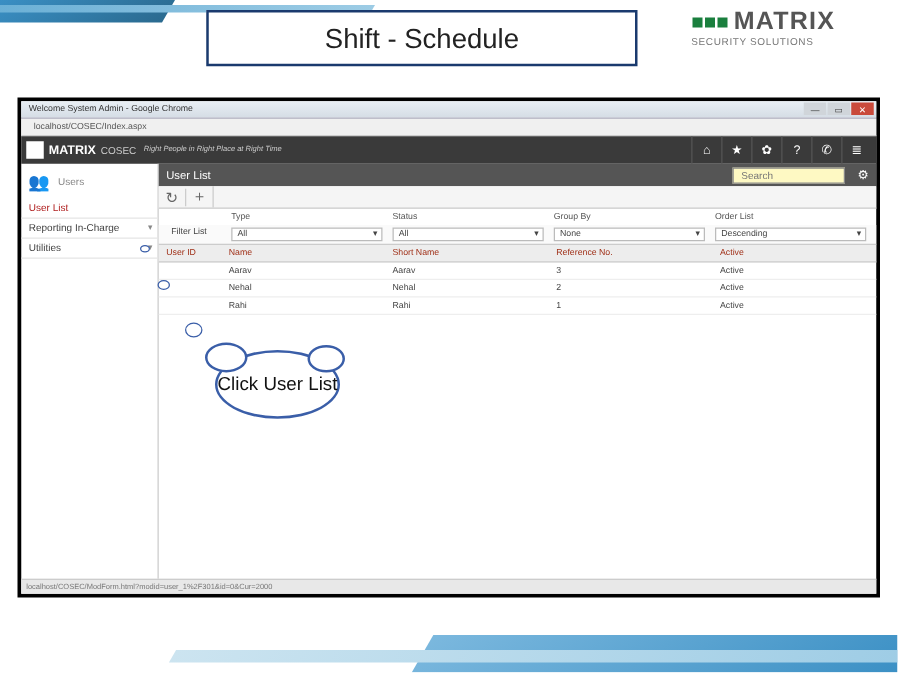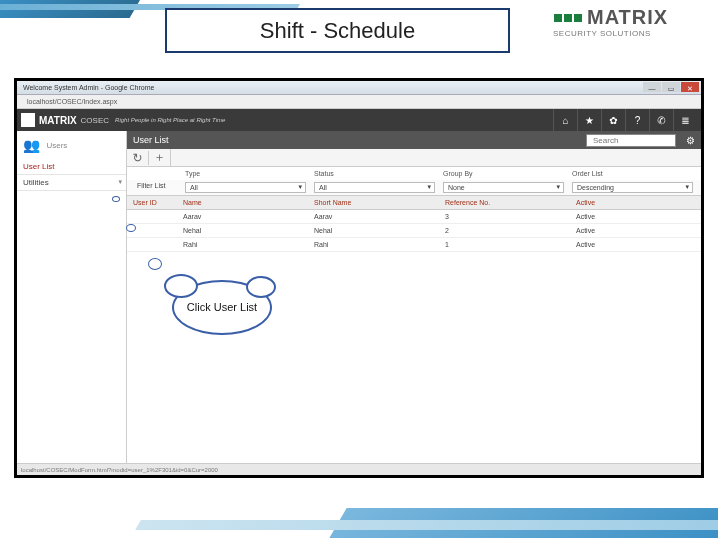--- a/index.html
+++ b/index.html
@@ -40,21 +40,21 @@
   .sidebar { width: 110px; border-right: 1px solid #ccc; font-size: 8px; }
   .sidebar-head { display: flex; align-items: center; padding: 6px; gap: 6px; color: #888; }
   .sidebar-head .icon { font-size: 14px; color: #aaa; }
   .sidebar-item { padding: 3px 6px; border-bottom: 1px solid #e5e5e5; color: #444; position: relative; cursor: pointer; }
   .sidebar-item.active { color: #b02020; }
   .sidebar-item .chev { position: absolute; right: 4px; top: 3px; font-size: 7px; color: #888; }
   
   .main { flex: 1; display: flex; flex-direction: column; position: relative; }
   .main-titlebar { height: 18px; background: #555; color: #fff; font-size: 9px; padding: 0 6px; display: flex; align-items: center; }
   .main-titlebar .right { margin-left: auto; display: flex; gap: 4px; align-items: center; }
-  .search-box { background: #ffffff; color: #888; font-size: 8px; padding: 1px 6px; width: 90px; border: 1px solid #888; }
+  .search-box { background: #fef9c3; color: #888; font-size: 8px; padding: 1px 6px; width: 90px; border: 1px solid #888; }
   .main-titlebar .gear { margin-left: 6px; font-size: 10px; }
   
   .toolbar { height: 18px; border-bottom: 1px solid #ccc; display: flex; align-items: center; background: #f5f5f5; }
   .toolbar span { width: 22px; text-align: center; font-size: 12px; color: #666; border-right: 1px solid #ccc; cursor: pointer; }
   
   .filter-row { display: flex; font-size: 7px; color: #555; padding: 2px 4px; }
   .filter-col { flex: 1; padding: 1px 4px; }
   .filter-label-row { display: flex; font-size: 7px; color: #444; padding: 2px 4px; background: #fafafa; }
   .filter-label-row .lbl { width: 50px; padding-left: 6px; }
   .filter-label-row .sel { flex: 1; margin: 0 4px; border: 1px solid #bbb; background: #fff; padding: 1px 4px; position: relative; }
@@ -63,21 +63,21 @@
   .table { font-size: 7px; }
   .table-head { display: flex; background: #ededed; color: #a03018; font-weight: normal; border-top: 1px solid #ccc; border-bottom: 1px solid #ccc; }
   .table-head div, .table-row div { flex: 1; padding: 3px 6px; }
   .table-head div:first-child, .table-row div:first-child { width: 50px; flex: 0 0 50px; }
   .table-row { display: flex; border-bottom: 1px solid #eee; color: #444; }
   
   .status-bar { height: 12px; background: #e8e8e8; border-top: 1px solid #ccc; font-size: 6px; color: #777; padding: 0 4px; line-height: 12px; }
   
   
   .callout { position: absolute; top: 280px; left: 172px; width: 110px; height: 65px; }
-  .callout-cloud { position: absolute; width: 100px; height: 55px; background: #fff; border: 2px solid #3a5ea8; border-radius: 50%; display: flex; align-items: center; justify-content: center; text-align: center; font-size: 11px; color: #111; line-height: 1.2; }
+  .callout-cloud { position: absolute; width: 100px; height: 55px; background: #fff; border: 2px solid #3a5ea8; border-radius: 50%; display: flex; align-items: center; justify-content: center; text-align: center; font-size: 15px; color: #111; line-height: 1.2; }
   .callout-cloud::before, .callout-cloud::after { content: ""; position: absolute; background: #fff; border: 2px solid #3a5ea8; border-radius: 50%; }
   .callout-cloud::before { width: 30px; height: 20px; left: -10px; top: -8px; }
   .callout-cloud::after { width: 26px; height: 18px; right: -6px; top: -6px; }
   .callout-dot1 { position: absolute; width: 14px; height: 12px; border: 1.5px solid #3a5ea8; border-radius: 50%; background: #fff; left: -24px; top: -22px; }
   .callout-dot2 { position: absolute; width: 10px; height: 8px; border: 1.5px solid #3a5ea8; border-radius: 50%; background: #fff; left: -46px; top: -56px; }
   .callout-dot3 { position: absolute; width: 8px; height: 6px; border: 1.5px solid #3a5ea8; border-radius: 50%; background: #fff; left: -60px; top: -84px; }
   
   
   .bottom-accent { position: absolute; bottom: 0; left: 0; right: 0; height: 45px; overflow: hidden; }
   .bottom-accent::before { content: ""; position: absolute; right: -20px; bottom: 0; width: 400px; height: 30px; background: linear-gradient(135deg, #7bb8de 0%, #3a8fc4 100%); transform: skewX(-30deg); }
@@ -134,20 +134,21 @@
     </div>
   </div>
 
   <div class="app-body">
     <div class="sidebar">
       <div class="sidebar-head">
         <span class="icon">👥</span>
         <span>Users</span>
       </div>
       <div class="sidebar-item active"><span>User List</span></div>
+      <div class="sidebar-item"><span>Reporting In-Charge</span><span class="chev">▾</span></div>
       <div class="sidebar-item"><span>Utilities</span><span class="chev">▾</span></div>
     </div>
 
     <div class="main">
       <div class="main-titlebar">
         <span>User List</span>
         <div class="right">
           <input class="search-box" placeholder="Search" style="">
           <span class="gear">⚙</span>
         </div>

